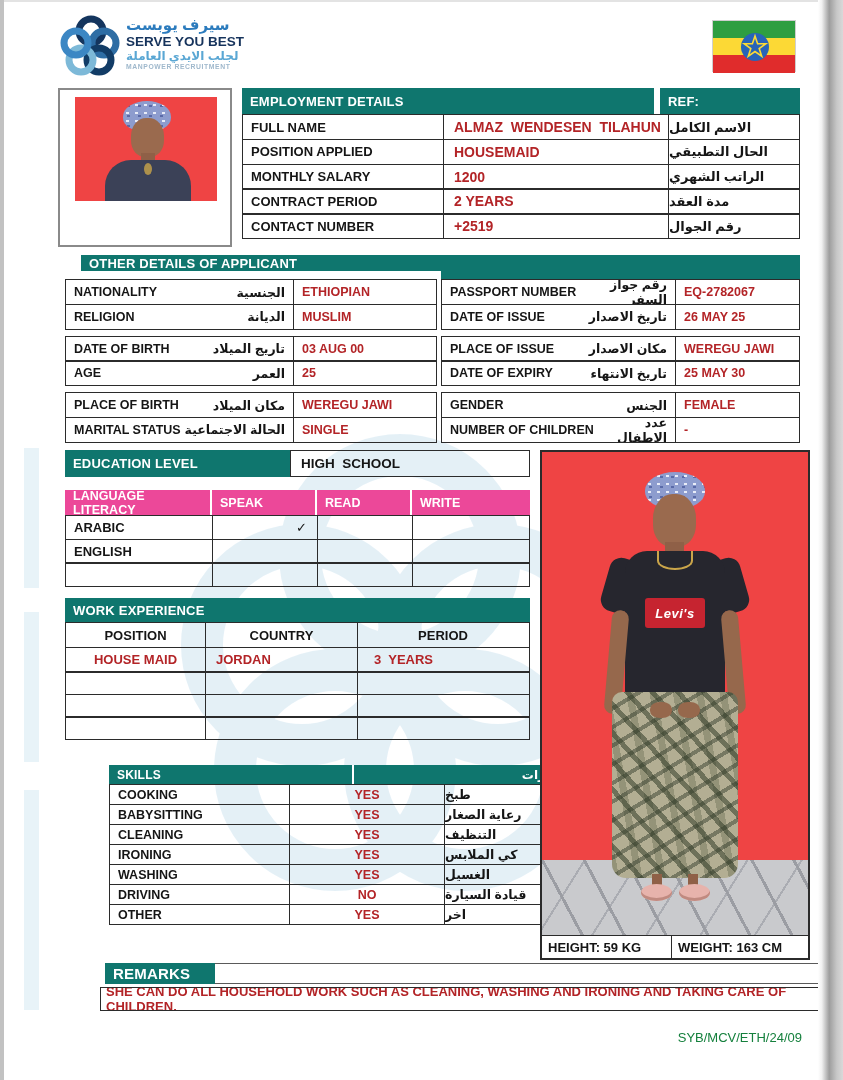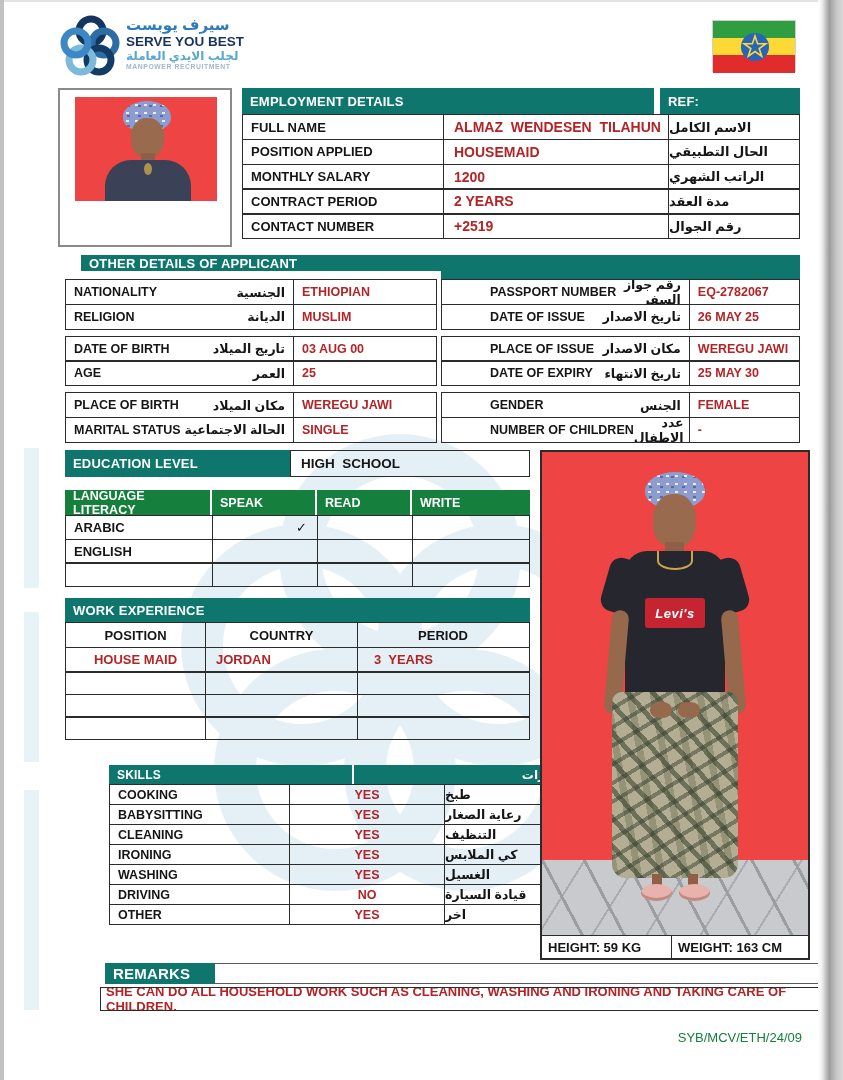--- a/index.html
+++ b/index.html
@@ -17,26 +17,26 @@
 .cbr{border-right:1.4px solid #2b2b2b;}
 
 .emp-row{height:26.2px;}
 .emp-c1{width:201px;padding-left:8px;}
 .emp-c2{width:225px;padding-left:10px;font-size:14px;}
 .emp-c3{width:129px;padding-right:10px;justify-content:flex-end;}
 
 .od-row{height:26px;}
 .od-l1{width:228px;padding:0 8px;justify-content:space-between;}
 .od-l2{width:142px;padding-left:8px;font-size:12.5px;}
-.od-r1{width:234px;padding:0 8px;justify-content:space-between;margin-left:40px;}
+.od-r1{width:234px;padding:0 8px;justify-content:space-between;}
 .od-r2{width:123px;padding-left:8px;font-size:12.5px;}
 .od-row .cell{font-size:12.5px;}
 .od-gap{height:6px;}
 
-.lang-head{height:25px;background:#15803d;display:flex;}
+.lang-head{height:25px;background:#ec4899;display:flex;}
 .lang-head .hc{color:#fff;font-weight:bold;font-size:12.5px;display:flex;align-items:center;padding-left:8px;border-right:2px solid #fff;}
 .lang-head .hc:last-child{border-right:none;}
 .lang-row{height:25px;}
 .lg-c1{width:147px;padding-left:8px;}
 .lg-c2{width:105px;justify-content:flex-end;padding-right:10px;}
 .lg-c3{width:95px;}
 .lg-c4{width:115px;}
 
 .we-row{height:26px;}
 .we-c1{width:140px;justify-content:center;}

